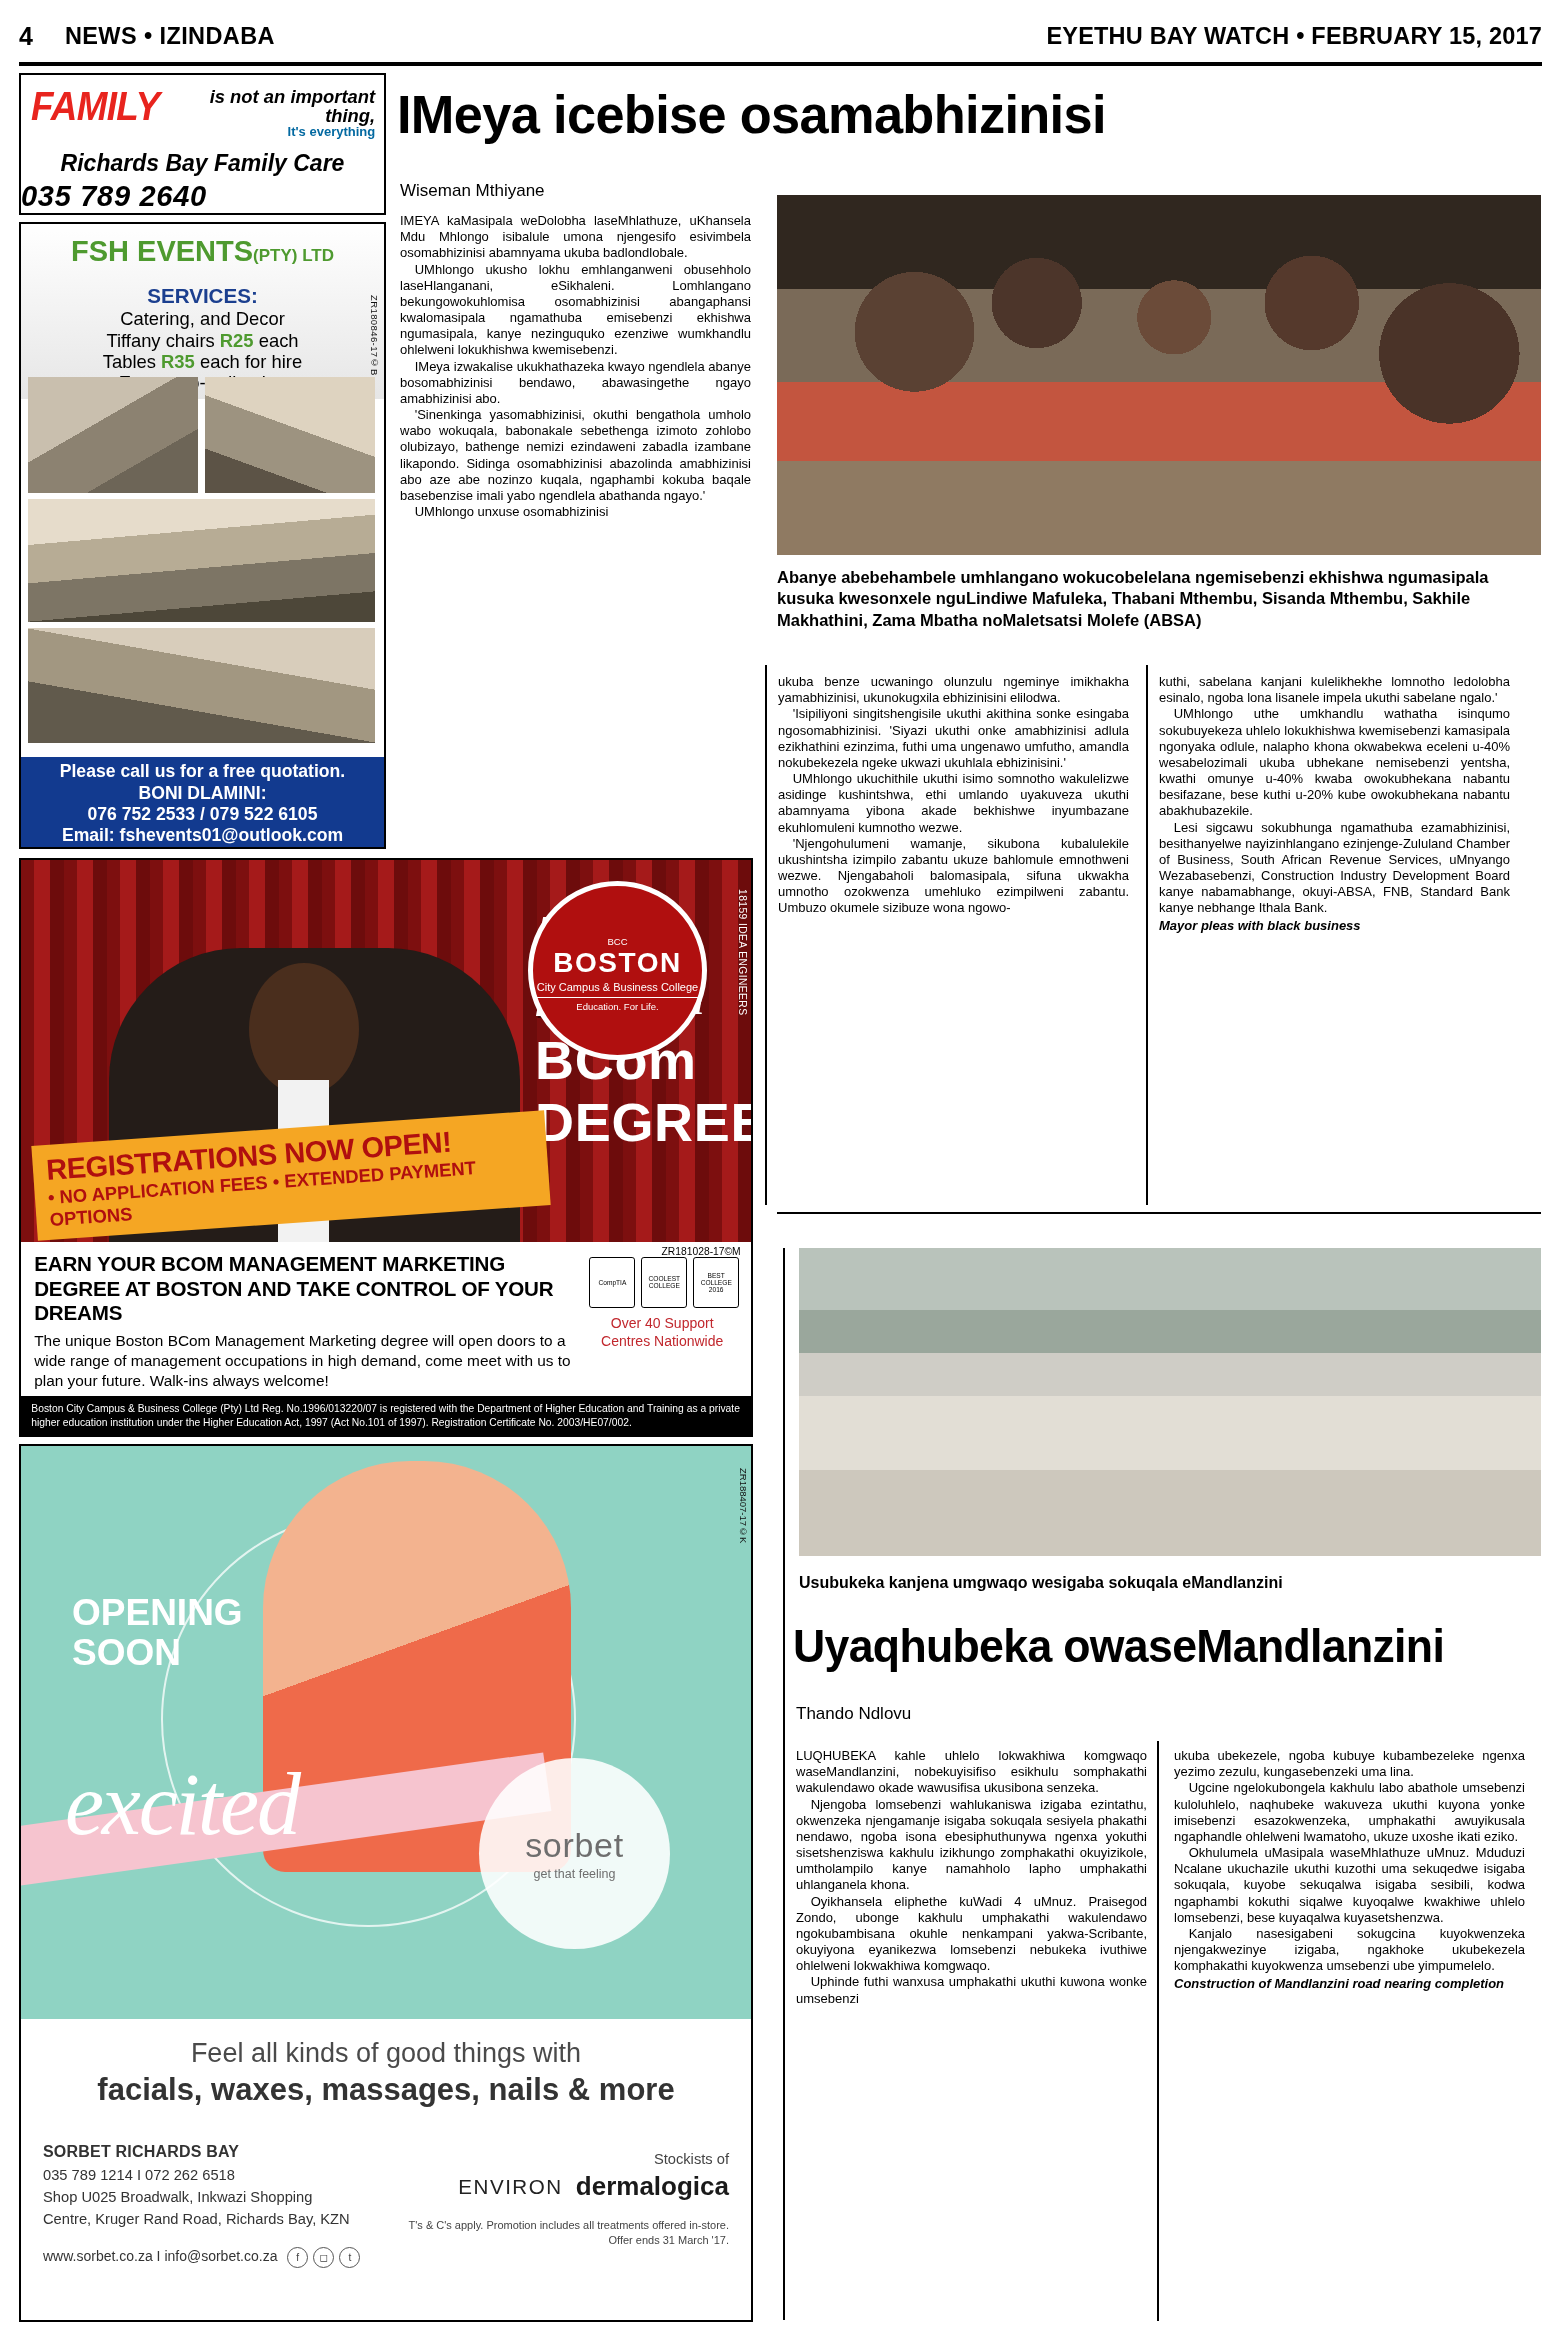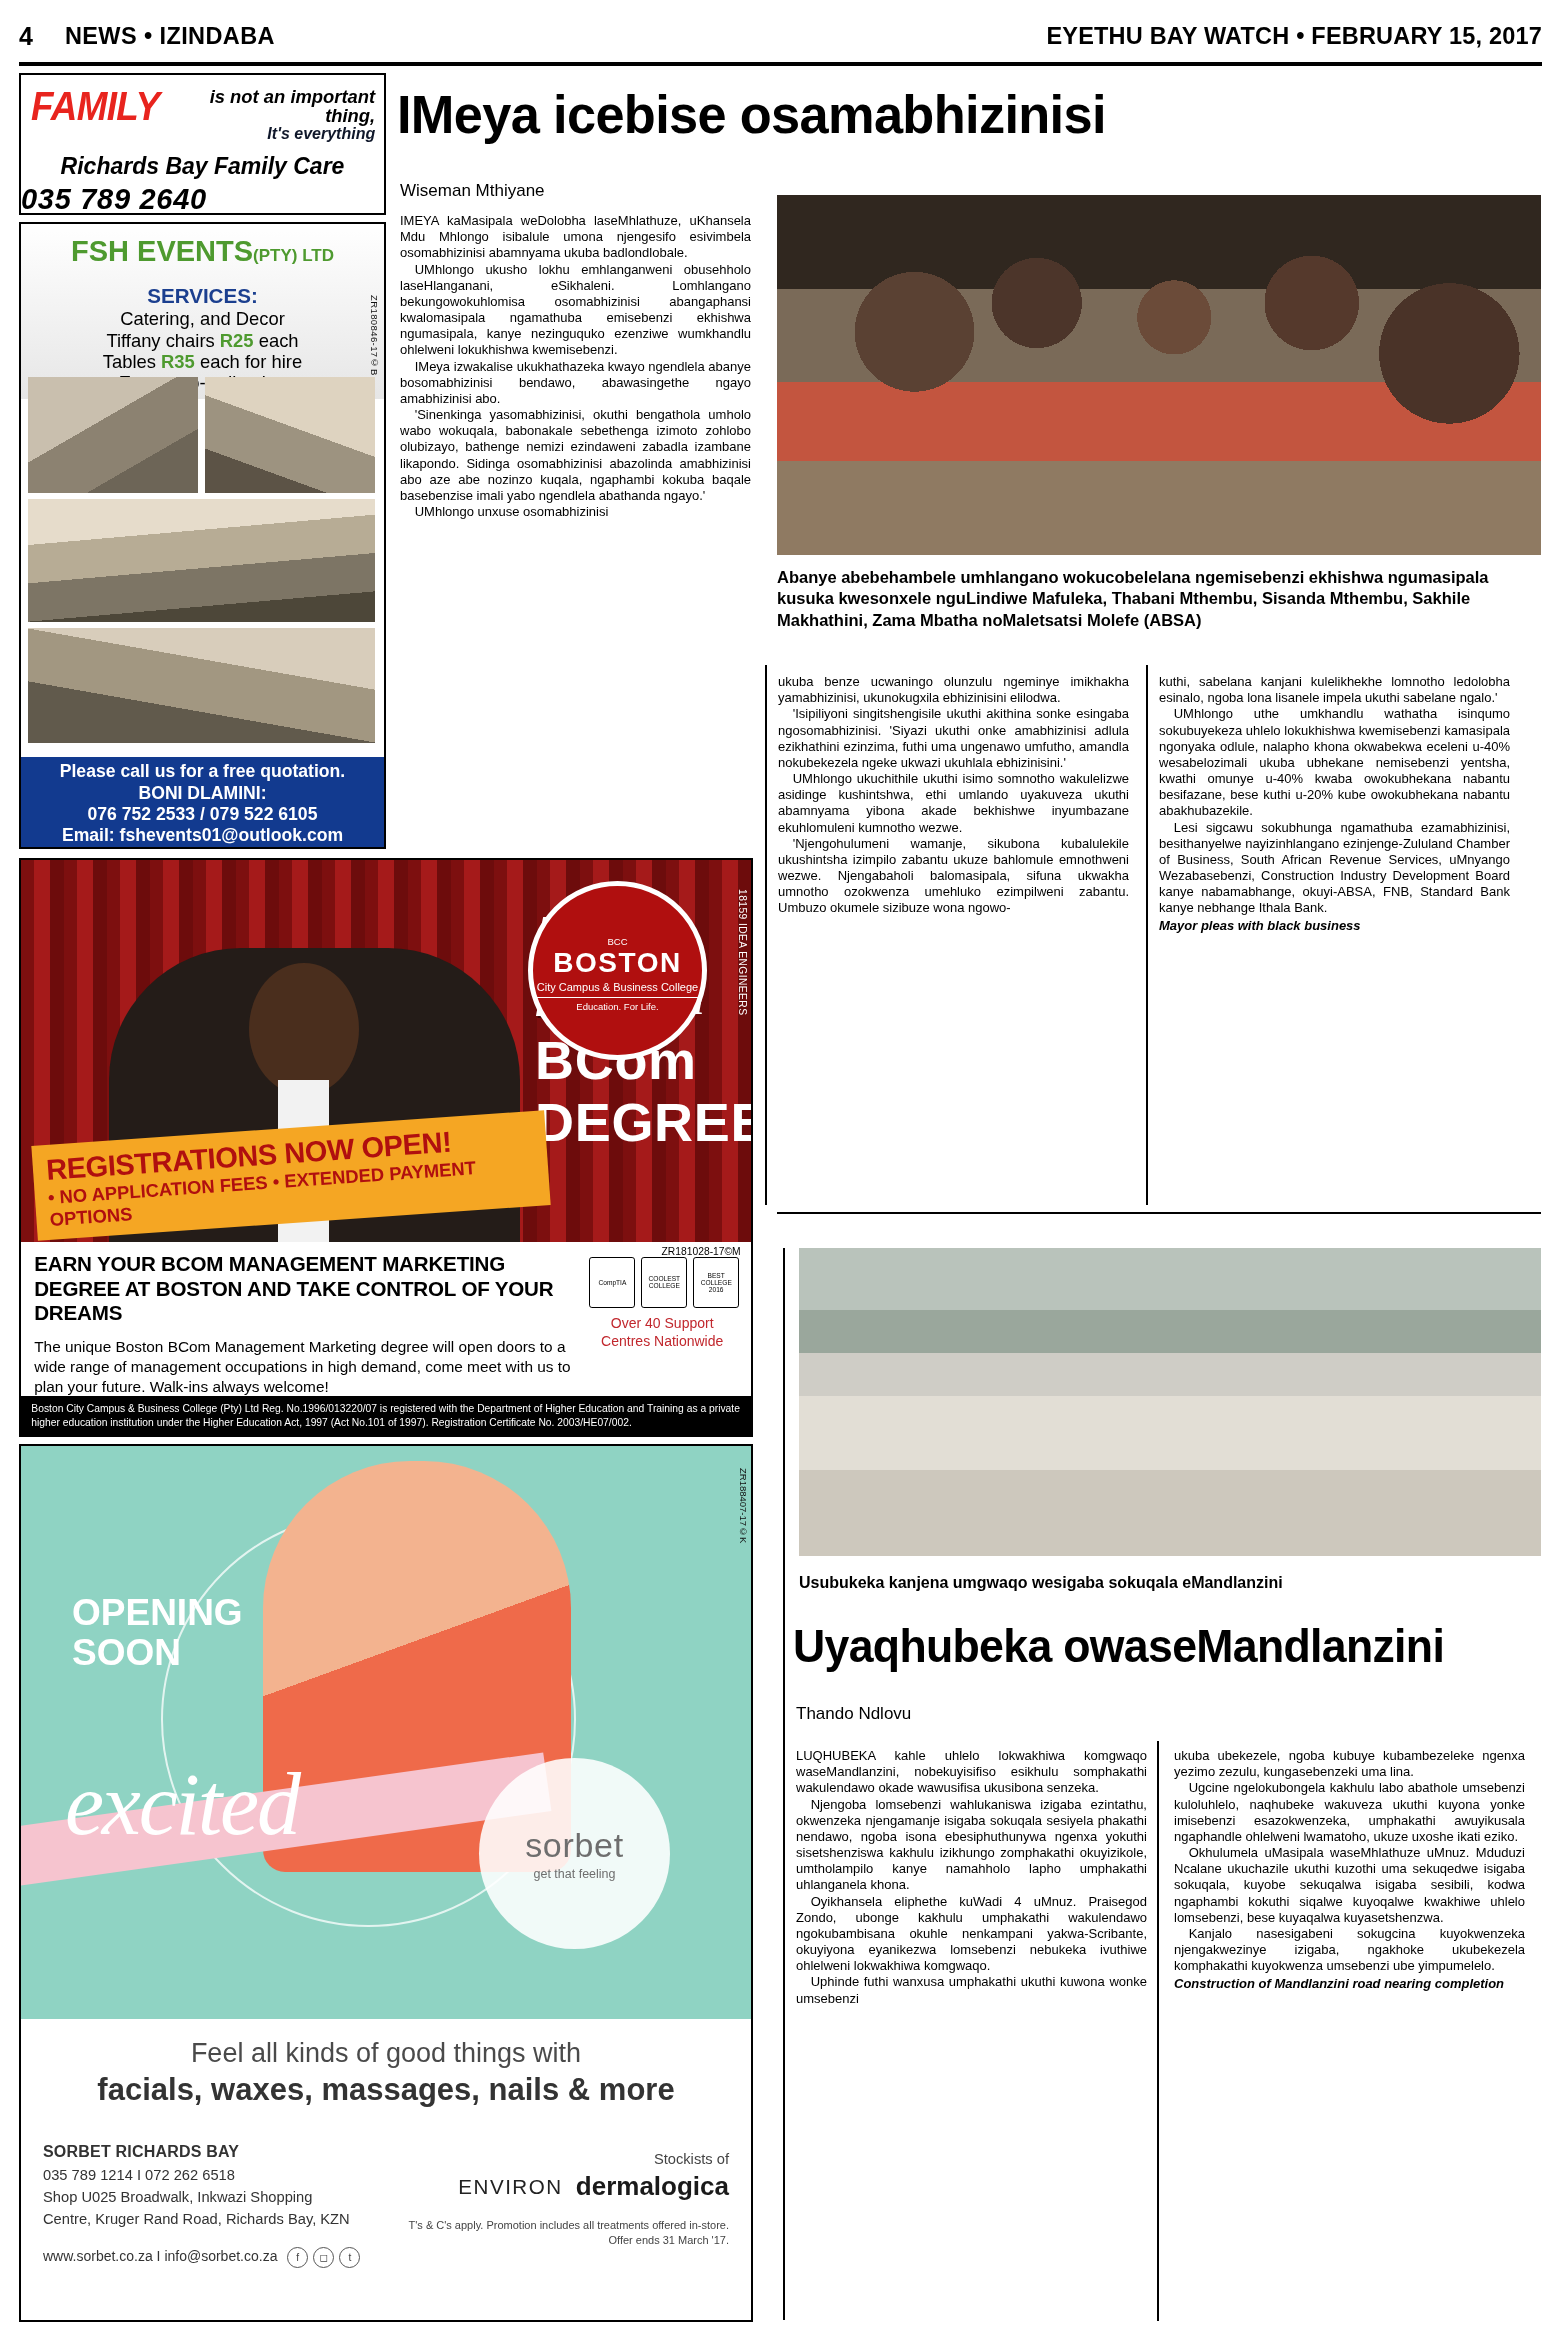--- a/index.html
+++ b/index.html
@@ -17,21 +17,21 @@
   .box{position:absolute;box-sizing:border-box;}
   .ad{border:2.2px solid #000;background:#fff;overflow:hidden;}
   .cap{font-size:14px;line-height:1.28;}
 
   
   #familyAd{left:19px;top:73px;width:367px;height:142px;border:2.9px solid #000;}
   .fam-row{display:flex;align-items:flex-start;padding:11.8px 8.8px 0 10.3px;}
   .fam-word{color:#e8241e;font-weight:bold;font-style:italic;font-size:40px;line-height:.95;letter-spacing:-0.7px;transform:scaleX(.92);transform-origin:left top;}
   .fam-tag{margin-left:4.4px;text-align:right;flex:1;}
   .fam-t1{font-size:18.4px;font-weight:bold;font-style:italic;line-height:1.05;}
-  .fam-t2{font-size:16px;font-weight:bold;font-style:italic;color:#0f172a;line-height:1.1;}
+  .fam-t2{font-size:13px;font-weight:bold;color:#0369a1;line-height:1.1;}
   .fam-name{text-align:center;font-size:23px;font-weight:bold;font-style:italic;margin-top:10.3px;}
   .fam-phone{font-size:29px;font-weight:bold;font-style:italic;margin-top:2.9px;letter-spacing:0.7px;}
 
   
   #fshAd{left:19px;top:222px;width:367px;height:627px;border:2.9px solid #000;}
   .fsh-inner{position:relative;width:100%;height:100%;}
   .fsh-top{padding:13.2px 19px 5.9px 19px;text-align:center;background:linear-gradient(#ffffff,#e6e6e6);}
   .fsh-h1{font-size:29px;font-weight:bold;color:#4e9a2f;line-height:1;}
   .fsh-h1 .small{font-size:17px;}
   .fsh-h2{font-size:20.6px;font-weight:bold;color:#1b3f8f;margin-top:18px;}
@@ -58,21 +58,21 @@
   .bost-ribbon .r1{color:#b00f0f;font-size:29px;font-weight:bold;letter-spacing:-0.4px;}
   .bost-ribbon .r2{color:#b00f0f;font-size:18.4px;font-weight:bold;}
   .bost-seal{position:absolute;right:44px;top:20.6px;width:169px;height:169px;border-radius:50%;background:#b00f0f;border:5.1px solid #fff;color:#fff;text-align:center;display:flex;flex-direction:column;justify-content:center;}
   .bost-seal .s1{font-size:28px;font-weight:bold;letter-spacing:1.5px;}
   .bost-seal .s2{font-size:11px;margin-top:2.2px;}
   .bost-seal .s3{font-size:9.5px;margin-top:4.4px;border-top:0.7px solid #fff;padding-top:2.9px;}
   .bost-idea{position:absolute;right:2.9px;top:29px;font-size:10.3px;writing-mode:vertical-rl;color:#fff;letter-spacing:0.4px;}
   .bost-body{padding:10.3px 13.2px 0 13.2px;position:relative;}
   .bost-ref{position:absolute;right:10.3px;top:4.4px;font-size:10.3px;}
   .bost-h{font-size:20.6px;font-weight:bold;line-height:1.18;letter-spacing:-0.2px;width:543px;}
-  .bost-p{font-size:15.4px;line-height:1.3;width:543px;margin-top:12px;}
+  .bost-p{font-size:15.4px;line-height:1.3;width:543px;margin-top:6px;}
   .bost-sms{font-size:19px;font-weight:bold;color:#c1272d;margin-top:8.8px;width:558px;}
   .bost-sms b{color:#000;}
   .bost-rt{position:absolute;right:11.8px;top:73px;width:154px;text-align:center;color:#c1272d;font-size:14px;line-height:1.25;}
   .bost-url{position:absolute;right:11.8px;top:182px;color:#c1272d;font-size:18.4px;font-weight:bold;}
   .bost-badges{position:absolute;right:11.8px;top:14.7px;display:flex;gap:5.9px;}
   .badge{width:46px;height:51px;border:1.5px solid #000;border-radius:2.9px;font-size:6.6px;display:flex;align-items:center;justify-content:center;text-align:center;padding:1.5px;box-sizing:border-box;}
   .bost-legal{background:#000;color:#fff;font-size:10.3px;line-height:1.3;padding:5.9px 10.3px;position:absolute;left:0;bottom:0;width:100%;box-sizing:border-box;}
 
   
   #sorbetAd{left:19px;top:1444px;width:734px;height:878px;border:2.2px solid #000;}

